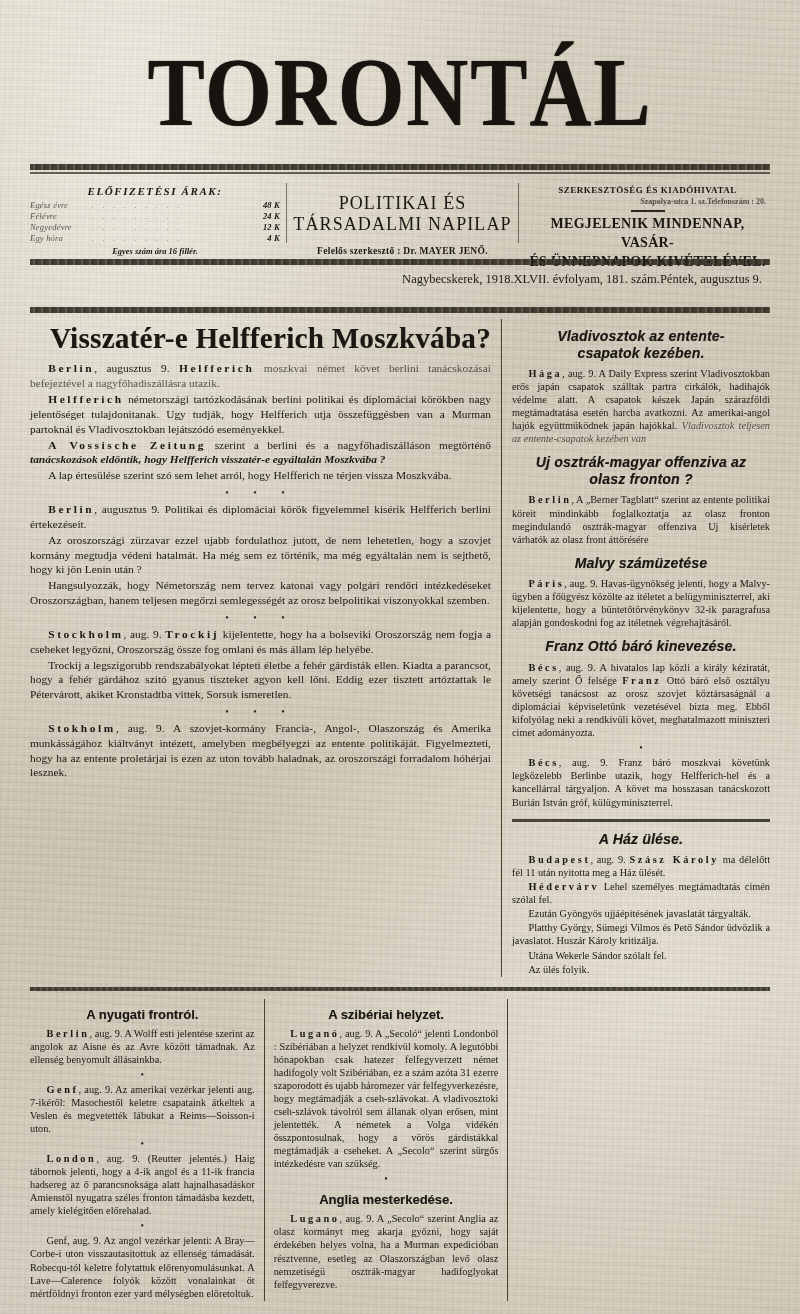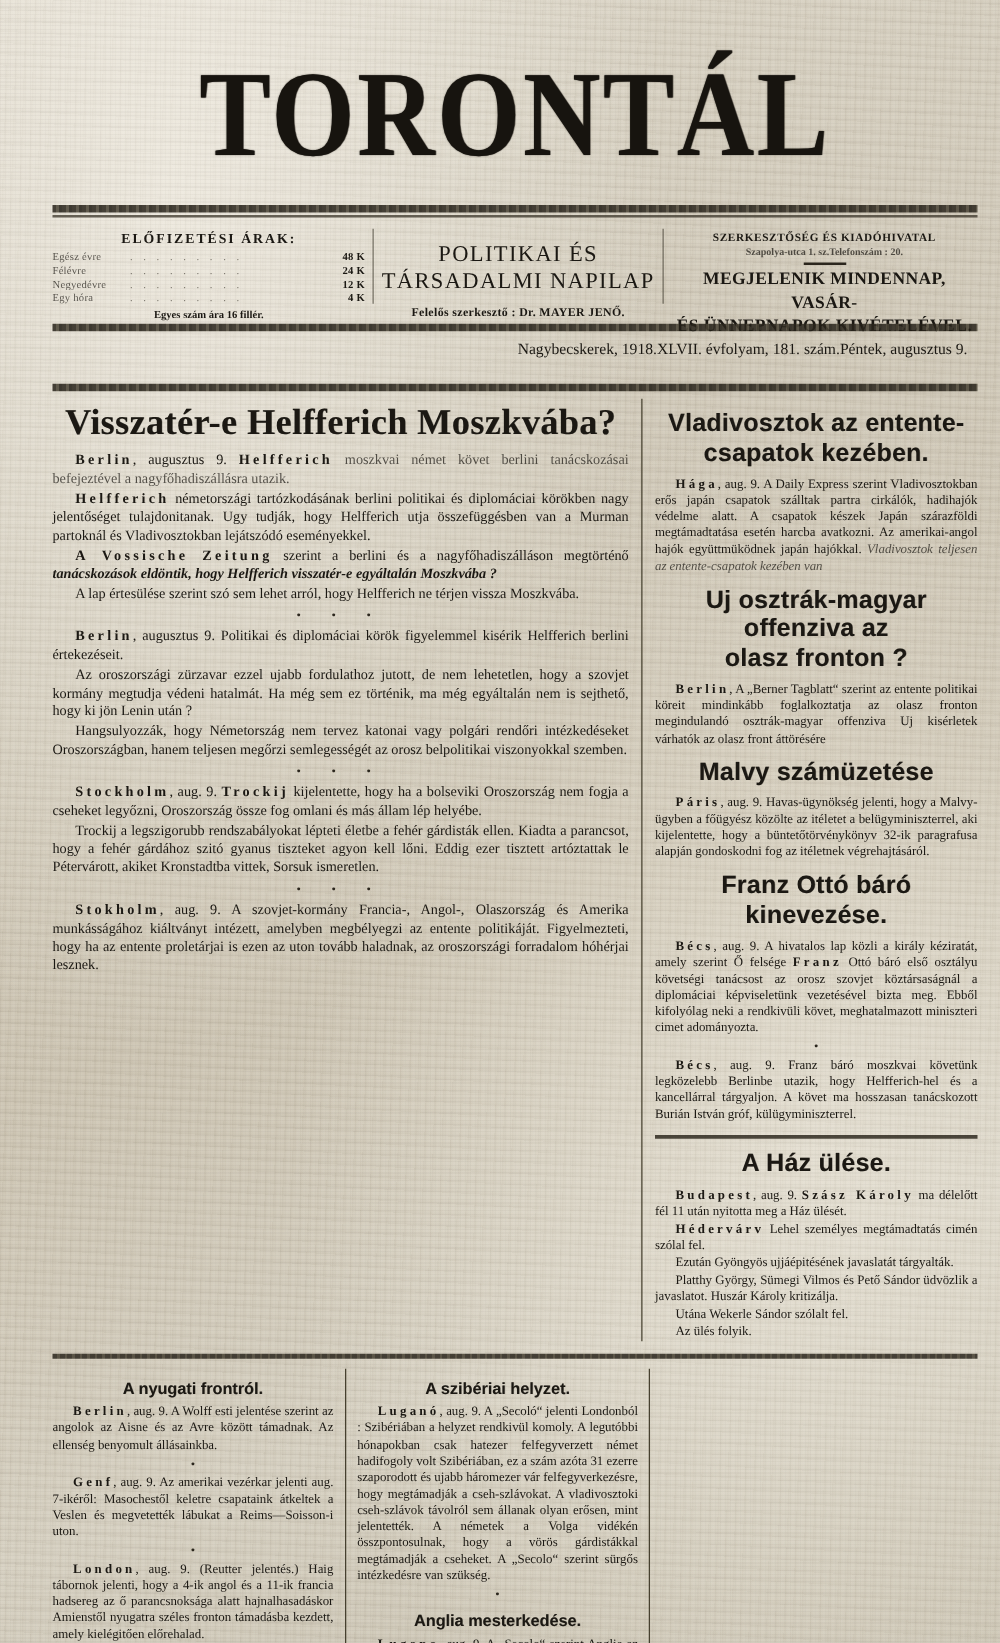--- a/index.html
+++ b/index.html
@@ -20,21 +20,21 @@
       repeating-linear-gradient(3deg, rgba(90,80,60,.05) 0px, rgba(255,255,255,0) 3px, rgba(255,252,244,.06) 6px, rgba(255,255,255,0) 9px),
       linear-gradient(160deg,#ddd7c9 0%, #d3ccbc 28%, #cdc5b3 55%, #d6d0c1 78%, #c9c2b0 100%);
   }
   .grain{
     position:absolute;inset:0;pointer-events:none;mix-blend-mode:multiply;opacity:.5;
     background:
       repeating-linear-gradient(0deg, rgba(60,52,40,.07) 0 1px, rgba(255,255,255,0) 1px 3px),
       repeating-linear-gradient(90deg, rgba(60,52,40,.05) 0 1px, rgba(255,255,255,0) 1px 4px);
   }
 
-  .page{position:absolute;left:42px;top:0;width:740px;height:1314px;}
+  .page{position:absolute;left:30px;top:0;width:740px;height:1314px;}
 
   
   .masthead{
     text-align:center;
     padding-top:46px;
     height:104px;
   }
   .masthead .title{
     font-family:"Liberation Serif", serif;
     font-weight:700;
@@ -53,21 +53,21 @@
     opacity:.86;
   }
   .rule-thin{height:2px;background:#3a3428;opacity:.75;margin-top:2px;}
 
   
   .infostrip{
     display:flex;align-items:stretch;
     margin-top:7px;height:64px;
   }
   .info-col{position:relative;}
-  .info-left{width:250px;padding-top:4px;}
+  .info-left{width:250px;padding-top:4px;font-style:italic;}
   .info-mid{flex:1;text-align:center;padding-top:12px;}
   .info-right{width:245px;padding-top:4px;text-align:center;}
   .vdiv{width:0;border-left:1px solid #3b352a;opacity:.65;margin:2px 6px;}
 
   .info-head{
     font-size:11px;font-weight:700;letter-spacing:1.6px;text-align:center;
     margin-bottom:3px;
   }
   .price-table{width:100%;font-size:8.5px;letter-spacing:.2px;border-collapse:collapse;}
   .price-table td{padding:0 0 1px 0;white-space:nowrap;}
@@ -75,21 +75,21 @@
   .price-table .dots{
     letter-spacing:3.2px;color:#2b261d;overflow:hidden;
   }
   .price-table .amt{text-align:right;font-weight:700;width:30px;}
   .price-foot{font-size:8.5px;font-weight:700;text-align:center;margin-top:2px;}
 
   .mid-title{font-size:18px;font-weight:400;letter-spacing:1.1px;}
   .mid-sub{font-size:9.5px;font-weight:700;margin-top:11px;letter-spacing:.3px;}
 
   .r1{font-size:9px;font-weight:700;letter-spacing:.5px;}
-  .r2{font-size:8px;display:flex;justify-content:center;padding:2px 4px 0 4px;font-weight:700;}
+  .r2{font-size:8px;display:flex;justify-content:flex-end;padding:2px 4px 0 4px;font-weight:700;}
   .rdash{width:34px;height:2px;background:#2b261d;margin:4px auto 3px auto;}
   .r3{font-size:14px;font-weight:700;letter-spacing:.3px;line-height:1.35;}
 
   
   .dateline{
     display:flex;justify-content:flex-end;align-items:center;
     font-size:12.5px;padding:7px 8px 6px 8px;
   }
   .dateline span{white-space:nowrap;}
 
@@ -98,29 +98,30 @@
   .col-lead{width:468px;padding-right:10px;}
   .col-side{width:262px;padding-left:10px;border-left:1px solid #46402f;}
 
   .botzone{display:flex;}
   .bcol{width:234px;padding:0 9px;}
   .bcol.b1{padding-left:0;}
   .bcol.b3{width:262px;padding-left:10px;padding-right:0;border-left:1px solid #46402f;}
   .bsep{border-left:1px solid #46402f;}
 
   h1.lead{
-    font-size:29px;font-weight:700;text-align:center;letter-spacing:.3px;
+    font-size:29px;font-weight:700;text-align:right;letter-spacing:.3px;
     margin:4px 0 8px 0;line-height:1.05;
     text-shadow:.4px 0 0 rgba(20,16,10,.35);
   }
   h2.sec{
-    font-size:20px;font-weight:700;text-align:center;line-height:1.18;
+    font-size:14px;font-weight:700;text-align:center;line-height:1.18;
     margin:9px 0 6px 0;letter-spacing:.2px;
     font-family:"Liberation Sans", sans-serif;
     text-shadow:.4px 0 0 rgba(20,16,10,.4);
+    font-style:italic;
   }
   h3.subsec{
     font-size:13px;font-weight:700;text-align:center;margin:8px 0 5px 0;
     font-family:"Liberation Sans", sans-serif;
     text-shadow:.3px 0 0 rgba(20,16,10,.35);
   }
 
   p{
     margin:0 0 1px 0;
     text-indent:1.6em;

